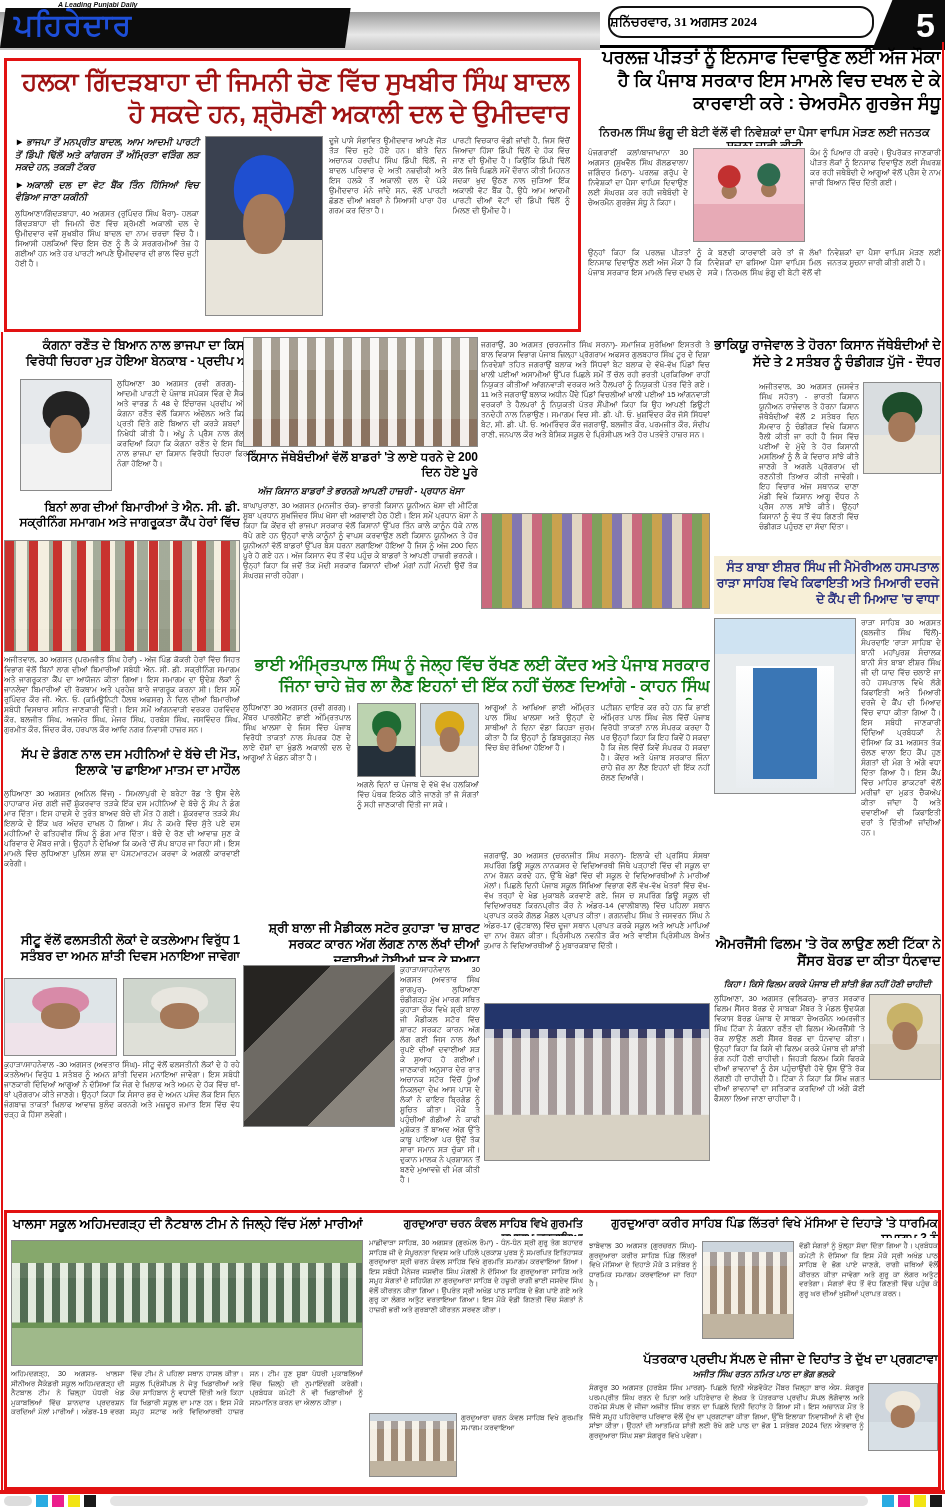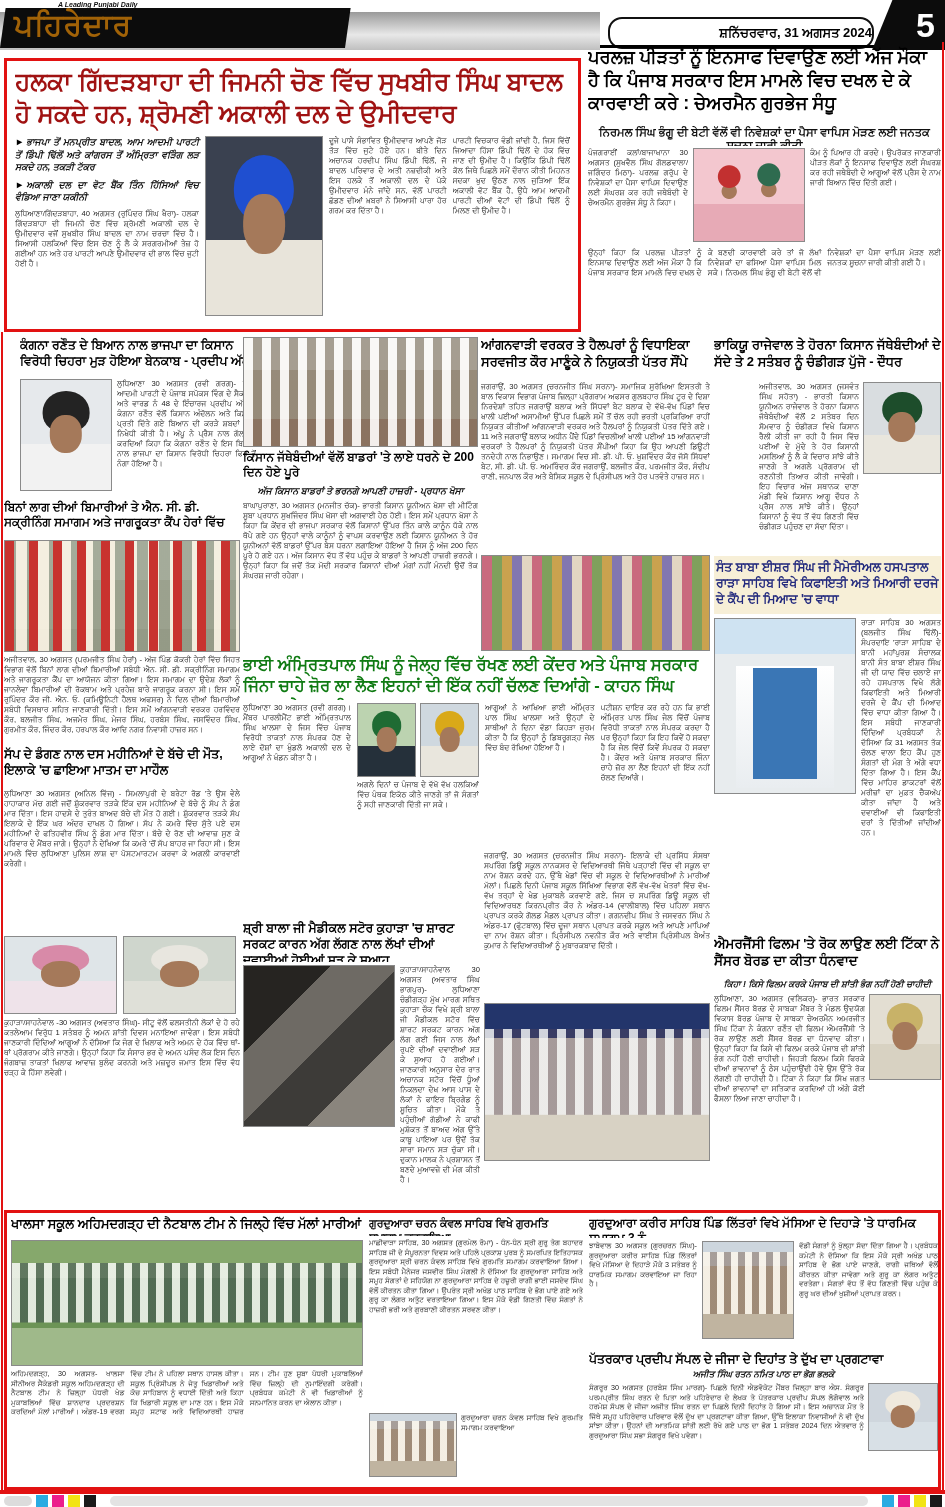--- a/index.html
+++ b/index.html
@@ -1,19 +1,19 @@
 <!DOCTYPE html>
 <html><head>
 <meta charset="utf-8">
 <style>
   html,body{margin:0;padding:0;background:#fff;}
   .page{position:relative;width:945px;height:1507px;background:#fff;
         font-family:"Liberation Sans", sans-serif;overflow:hidden;color:#111;}
   .abs{position:absolute;}
-  .hl{font-weight:bold;text-align:left;line-height:1.28;color:#000;overflow:hidden;}
+  .hl{font-weight:bold;text-align:right;line-height:1.28;color:#000;overflow:hidden;}
   .sub{font-weight:bold;font-style:italic;text-align:center;overflow:hidden;}
   .bt{font-size:7.6px;line-height:1.32;text-align:justify;color:#222;overflow:hidden;}
   .photo{border:1px solid #8a8a8a;box-sizing:border-box;overflow:hidden;}
   
   .portrait{position:relative;background:linear-gradient(180deg,var(--pbg,#cfd6dd) 0 58%,var(--shirt,#e9e7e0) 58%);}
   .portrait::before{content:"";position:absolute;left:50%;top:10%;width:52%;height:38%;
      transform:translateX(-50%);background:var(--turban,#27408b);border-radius:50% 50% 46% 46%;}
   .portrait::after{content:"";position:absolute;left:50%;top:32%;width:36%;height:34%;
      transform:translateX(-50%);background:#a5795a;border-radius:46%;}
   .ph-courtyard{background-image:
@@ -58,24 +58,24 @@
   .regsq{width:12px;height:12px;display:inline-block;}
 </style>
 </head>
 <body>
 
 <div class="page">
 
   <div class="abs" style="left:0;top:0;width:945px;height:54px;">
     <div class="abs" style="left:0;top:12px;width:600px;height:38px;background:linear-gradient(180deg,#9a9a9a,#e8e8e8 60%,#bfbfbf);"></div>
     <div class="abs" style="left:0;top:8px;width:345px;height:40px;background:#0c0c0c;transform:skewX(-8deg);transform-origin:left bottom;"></div>
-    <div class="abs" style="left:14px;top:8px;width:330px;font-size:30px;font-weight:bold;color:#a16207;letter-spacing:1px;">ਪਹਿਰੇਦਾਰ</div>
+    <div class="abs" style="left:14px;top:8px;width:330px;font-size:30px;font-weight:bold;color:#1d4ed8;letter-spacing:1px;">ਪਹਿਰੇਦਾਰ</div>
     <div class="abs" style="left:58px;top:1px;font-size:7px;font-weight:bold;font-style:italic;color:#111;">A Leading Punjabi Daily</div>
-    <div class="abs" style="left:608px;top:17px;width:262px;height:28px;border:2px solid #111;border-radius:14px;background:#fff;
-                display:flex;align-items:center;justify-content:flex-end;">
+    <div class="abs" style="left:608px;top:6px;width:262px;height:28px;border:2px solid #111;border-radius:14px;background:#fff;
+                display:flex;align-items:center;justify-content:flex-start;font-family:Liberation Serif, serif;">
       <span style="font-size:13px;font-weight:bold;color:#000;">ਸ਼ਨਿੱਚਰਵਾਰ, 31 ਅਗਸਤ 2024</span>
     </div>
     <div class="abs" style="left:600px;top:45px;width:345px;height:3px;background:#000;"></div>
     <div class="abs" style="left:872px;top:0;width:73px;height:50px;background:#0c0c0c;clip-path:polygon(28% 0,100% 0,100% 100%,0 100%);
                 display:flex;align-items:center;justify-content:flex-end;">
       <span style="font-size:34px;font-weight:bold;color:#fff;margin-right:10px;">5</span>
     </div>
   </div>
 
   <div class="abs" style="left:1px;top:332px;width:2px;height:1158px;background:#e21212;"></div>
@@ -119,37 +119,37 @@
     <div class="photo ph-room" style="width:236px;height:112px;margin-top:2px;"></div>
     <div class="bt" style="height:86px;margin-top:3px;">ਅਜੀਤਵਾਲ, 30 ਅਗਸਤ (ਪਰਮਜੀਤ ਸਿੰਘ ਹੇਰਾਂ) - ਅੱਜ ਪਿੰਡ ਕੋਕਰੀ ਹੇਰਾਂ ਵਿੱਚ ਸਿਹਤ ਵਿਭਾਗ ਵੱਲੋਂ ਬਿਨਾਂ ਲਾਗ ਦੀਆਂ ਬਿਮਾਰੀਆਂ ਸਬੰਧੀ ਐਨ. ਸੀ. ਡੀ. ਸਕ੍ਰੀਨਿੰਗ ਸਮਾਗਮ ਅਤੇ ਜਾਗਰੂਕਤਾ ਕੈਂਪ ਦਾ ਆਯੋਜਨ ਕੀਤਾ ਗਿਆ। ਇਸ ਸਮਾਗਮ ਦਾ ਉਦੇਸ਼ ਲੋਕਾਂ ਨੂੰ ਜਾਨਲੇਵਾ ਬਿਮਾਰੀਆਂ ਦੀ ਰੋਕਥਾਮ ਅਤੇ ਪ੍ਰਹੇਜ਼ ਬਾਰੇ ਜਾਗਰੂਕ ਕਰਨਾ ਸੀ। ਇਸ ਸਮੇਂ ਰੁਪਿੰਦਰ ਕੌਰ ਜੀ. ਐਨ. ਓ. (ਕਮਿਊਨਿਟੀ ਹੈਲਥ ਅਫਸਰ) ਨੇ ਦਿਲ ਦੀਆਂ ਬਿਮਾਰੀਆਂ ਸਬੰਧੀ ਵਿਸਥਾਰ ਸਹਿਤ ਜਾਣਕਾਰੀ ਦਿੱਤੀ। ਇਸ ਸਮੇਂ ਆਂਗਨਵਾੜੀ ਵਰਕਰ ਹਰਵਿੰਦਰ ਕੌਰ, ਬਲਜੀਤ ਸਿੰਘ, ਅਜਮੇਰ ਸਿੰਘ, ਮੇਜਰ ਸਿੰਘ, ਹਰਬੰਸ ਸਿੰਘ, ਜਸਵਿੰਦਰ ਸਿੰਘ, ਗੁਰਮੀਤ ਕੌਰ, ਜਿੰਦਰ ਕੌਰ, ਹਰਪਾਲ ਕੌਰ ਆਦਿ ਨਗਰ ਨਿਵਾਸੀ ਹਾਜ਼ਰ ਸਨ।</div>
   </div>
 
   <div class="abs" style="left:4px;top:746px;width:236px;height:184px;">
     <div class="hl" style="font-size:12.5px;height:40px;">ਸੱਪ ਦੇ ਡੰਗਣ ਨਾਲ ਦਸ ਮਹੀਨਿਆਂ ਦੇ ਬੱਚੇ ਦੀ ਮੌਤ, ਇਲਾਕੇ 'ਚ ਛਾਇਆ ਮਾਤਮ ਦਾ ਮਾਹੌਲ</div>
     <div class="bt" style="height:138px;margin-top:3px;">ਲੁਧਿਆਣਾ 30 ਅਗਸਤ (ਅਨਿਲ ਵਿੱਜ) - ਸਿਮਲਾਪੁਰੀ ਦੇ ਬਰੇਟਾ ਰੋਡ 'ਤੇ ਉਸ ਵੇਲੇ ਹਾਹਾਕਾਰ ਮੱਚ ਗਈ ਜਦੋਂ ਸ਼ੁੱਕਰਵਾਰ ਤੜਕੇ ਇੱਕ ਦਸ ਮਹੀਨਿਆਂ ਦੇ ਬੱਚੇ ਨੂੰ ਸੱਪ ਨੇ ਡੰਗ ਮਾਰ ਦਿੱਤਾ। ਇਸ ਹਾਦਸੇ ਦੇ ਤੁਰੰਤ ਬਾਅਦ ਬੱਚੇ ਦੀ ਮੌਤ ਹੋ ਗਈ। ਸ਼ੁੱਕਰਵਾਰ ਤੜਕੇ ਸੱਪ ਇਲਾਕੇ ਦੇ ਇੱਕ ਘਰ ਅੰਦਰ ਦਾਖਲ ਹੋ ਗਿਆ। ਸੱਪ ਨੇ ਕਮਰੇ ਵਿੱਚ ਸੁੱਤੇ ਪਏ ਦਸ ਮਹੀਨਿਆਂ ਦੇ ਫਤਿਹਵੀਰ ਸਿੰਘ ਨੂੰ ਡੰਗ ਮਾਰ ਦਿੱਤਾ। ਬੱਚੇ ਦੇ ਰੋਣ ਦੀ ਆਵਾਜ਼ ਸੁਣ ਕੇ ਪਰਿਵਾਰ ਦੇ ਮੈਂਬਰ ਜਾਗੇ। ਉਨ੍ਹਾਂ ਨੇ ਦੇਖਿਆ ਕਿ ਕਮਰੇ 'ਚੋਂ ਸੱਪ ਬਾਹਰ ਜਾ ਰਿਹਾ ਸੀ। ਇਸ ਮਾਮਲੇ ਵਿੱਚ ਲੁਧਿਆਣਾ ਪੁਲਿਸ ਲਾਸ਼ ਦਾ ਪੋਸਟਮਾਰਟਮ ਕਰਵਾ ਕੇ ਅਗਲੀ ਕਾਰਵਾਈ ਕਰੇਗੀ।</div>
   </div>
 
   <div class="abs" style="left:4px;top:932px;width:236px;height:272px;">
+    <div class="hl" style="font-size:12.5px;height:42px;">ਸੀਟੂ ਵੱਲੋਂ ਫਲਸਤੀਨੀ ਲੋਕਾਂ ਦੇ ਕਤਲੇਆਮ ਵਿਰੁੱਧ 1 ਸਤੰਬਰ ਦਾ ਅਮਨ ਸ਼ਾਂਤੀ ਦਿਵਸ ਮਨਾਇਆ ਜਾਵੇਗਾ</div>
     <div style="display:flex;gap:6px;margin-top:4px;">
       <div class="photo portrait" style="width:113px;height:78px;--turban:#d88aa8;--pbg:#dfe5e8;--shirt:#efe3ea;"></div>
       <div class="photo portrait" style="width:113px;height:78px;--turban:#e8e6df;--pbg:#cfd6cd;--shirt:#dfe0d8;"></div>
     </div>
     <div class="bt" style="height:140px;margin-top:4px;">ਕੁਹਾੜਾ/ਸਾਹਨੇਵਾਲ -30 ਅਗਸਤ (ਅਵਤਾਰ ਸਿੰਘ)- ਸੀਟੂ ਵੱਲੋਂ ਫਲਸਤੀਨੀ ਲੋਕਾਂ ਦੇ ਹੋ ਰਹੇ ਕਤਲੇਆਮ ਵਿਰੁੱਧ 1 ਸਤੰਬਰ ਨੂੰ ਅਮਨ ਸ਼ਾਂਤੀ ਦਿਵਸ ਮਨਾਇਆ ਜਾਵੇਗਾ। ਇਸ ਸਬੰਧੀ ਜਾਣਕਾਰੀ ਦਿੰਦਿਆਂ ਆਗੂਆਂ ਨੇ ਦੱਸਿਆ ਕਿ ਜੰਗ ਦੇ ਖਿਲਾਫ ਅਤੇ ਅਮਨ ਦੇ ਹੱਕ ਵਿੱਚ ਥਾਂ-ਥਾਂ ਪ੍ਰੋਗਰਾਮ ਕੀਤੇ ਜਾਣਗੇ। ਉਨ੍ਹਾਂ ਕਿਹਾ ਕਿ ਸੰਸਾਰ ਭਰ ਦੇ ਅਮਨ ਪਸੰਦ ਲੋਕ ਇਸ ਦਿਨ ਜੰਗਬਾਜ਼ ਤਾਕਤਾਂ ਖਿਲਾਫ ਆਵਾਜ਼ ਬੁਲੰਦ ਕਰਨਗੇ ਅਤੇ ਮਜ਼ਦੂਰ ਜਮਾਤ ਇਸ ਵਿੱਚ ਵੱਧ ਚੜ੍ਹ ਕੇ ਹਿੱਸਾ ਲਵੇਗੀ।</div>
   </div>
 
   <div class="photo ph-courtyard abs" style="left:243px;top:337px;width:235px;height:110px;"></div>
 
   <div class="abs" style="left:243px;top:450px;width:235px;height:202px;">
     <div class="hl" style="font-size:12px;height:36px;">ਕਿਸਾਨ ਜੱਥੇਬੰਦੀਆਂ ਵੱਲੋਂ ਬਾਡਰਾਂ 'ਤੇ ਲਾਏ ਧਰਨੇ ਦੇ 200 ਦਿਨ ਹੋਏ ਪੂਰੇ</div>
     <div class="sub" style="font-size:9.3px;height:13px;">ਅੱਜ ਕਿਸਾਨ ਬਾਡਰਾਂ ਤੇ ਭਰਨਗੇ ਆਪਣੀ ਹਾਜ਼ਰੀ - ਪ੍ਰਧਾਨ ਖੋਸਾ</div>
     <div class="bt" style="height:146px;margin-top:2px;">ਬਾਘਾਪੁਰਾਣਾ, 30 ਅਗਸਤ (ਮਨਜੀਤ ਚੱਕ)- ਭਾਰਤੀ ਕਿਸਾਨ ਯੂਨੀਅਨ ਖੋਸਾ ਦੀ ਮੀਟਿੰਗ ਸੂਬਾ ਪ੍ਰਧਾਨ ਸੁਖਜਿੰਦਰ ਸਿੰਘ ਖੋਸਾ ਦੀ ਅਗਵਾਈ ਹੇਠ ਹੋਈ। ਇਸ ਸਮੇਂ ਪ੍ਰਧਾਨ ਖੋਸਾ ਨੇ ਕਿਹਾ ਕਿ ਕੇਂਦਰ ਦੀ ਭਾਜਪਾ ਸਰਕਾਰ ਵੱਲੋਂ ਕਿਸਾਨਾਂ ਉੱਪਰ ਤਿੰਨ ਕਾਲੇ ਕਾਨੂੰਨ ਧੱਕੇ ਨਾਲ ਥੋਪੇ ਗਏ ਹਨ ਉਨ੍ਹਾਂ ਵਾਲੇ ਕਾਨੂੰਨਾਂ ਨੂੰ ਵਾਪਸ ਕਰਵਾਉਣ ਲਈ ਕਿਸਾਨ ਯੂਨੀਅਨ ਤੇ ਹੋਰ ਯੂਨੀਅਨਾਂ ਵੱਲੋਂ ਬਾਡਰਾਂ ਉੱਪਰ ਬੇਸ ਧਰਨਾ ਲਗਾਇਆ ਹੋਇਆ ਹੈ ਜਿਸ ਨੂੰ ਅੱਜ 200 ਦਿਨ ਪੂਰੇ ਹੋ ਗਏ ਹਨ। ਅੱਜ ਕਿਸਾਨ ਵੱਧ ਤੋਂ ਵੱਧ ਪਹੁੰਚ ਕੇ ਬਾਡਰਾਂ ਤੇ ਆਪਣੀ ਹਾਜ਼ਰੀ ਭਰਨਗੇ। ਉਨ੍ਹਾਂ ਕਿਹਾ ਕਿ ਜਦੋਂ ਤੱਕ ਮੋਦੀ ਸਰਕਾਰ ਕਿਸਾਨਾਂ ਦੀਆਂ ਮੰਗਾਂ ਨਹੀਂ ਮੰਨਦੀ ਉਦੋਂ ਤੱਕ ਸੰਘਰਸ਼ ਜਾਰੀ ਰਹੇਗਾ।</div>
   </div>
 
   <div class="abs" style="left:481px;top:337px;width:229px;height:318px;">
-    <div class="hl" style="font-size:13px;height:42px;">ਆਂਗਨਵਾੜੀ ਵਰਕਰ ਤੇ ਹੈਲਪਰਾਂ ਨੂੰ ਵਿਧਾਇਕਾ ਸਰਵਜੀਤ ਕੌਰ ਮਾਣੂੰਕੇ ਨੇ ਨਿਯੁਕਤੀ ਪੱਤਰ ਸੌਂਪੇ</div>
     <div class="bt" style="height:170px;margin-top:3px;">ਜਗਰਾਉਂ, 30 ਅਗਸਤ (ਚਰਨਜੀਤ ਸਿੰਘ ਸਰਨਾ)- ਸਮਾਜਿਕ ਸੁਰੱਖਿਆ ਇਸਤਰੀ ਤੇ ਬਾਲ ਵਿਕਾਸ ਵਿਭਾਗ ਪੰਜਾਬ ਜ਼ਿਲ੍ਹਾ ਪ੍ਰੋਗਰਾਮ ਅਫਸਰ ਗੁਲਬਹਾਰ ਸਿੰਘ ਟੂਰ ਦੇ ਦਿਸ਼ਾ ਨਿਰਦੇਸ਼ਾਂ ਤਹਿਤ ਜਗਰਾਉਂ ਬਲਾਕ ਅਤੇ ਸਿੱਧਵਾਂ ਬੇਟ ਬਲਾਕ ਦੇ ਵੱਖੋ-ਵੱਖ ਪਿੰਡਾਂ ਵਿਚ ਖਾਲੀ ਪਈਆਂ ਅਸਾਮੀਆਂ ਉੱਪਰ ਪਿਛਲੇ ਸਮੇਂ ਤੋਂ ਚੱਲ ਰਹੀ ਭਰਤੀ ਪ੍ਰਕਿਰਿਆ ਰਾਹੀਂ ਨਿਯੁਕਤ ਕੀਤੀਆਂ ਆਂਗਨਵਾੜੀ ਵਰਕਰ ਅਤੇ ਹੈਲਪਰਾਂ ਨੂੰ ਨਿਯੁਕਤੀ ਪੱਤਰ ਦਿੱਤੇ ਗਏ। 11 ਅਤੇ ਜਗਰਾਉਂ ਬਲਾਕ ਅਧੀਨ ਪੈਂਦੇ ਪਿੰਡਾਂ ਵਿਚਲੀਆਂ ਖਾਲੀ ਪਈਆਂ 15 ਆਂਗਨਵਾੜੀ ਵਰਕਰਾਂ ਤੇ ਹੈਲਪਰਾਂ ਨੂੰ ਨਿਯੁਕਤੀ ਪੱਤਰ ਸੌਂਪੀਆਂ ਕਿਹਾ ਕਿ ਉਹ ਆਪਣੀ ਡਿਊਟੀ ਤਨਦੇਹੀ ਨਾਲ ਨਿਭਾਉਣ। ਸਮਾਗਮ ਵਿਚ ਸੀ. ਡੀ. ਪੀ. ਓ. ਖੁਸ਼ਵਿੰਦਰ ਕੌਰ ਜੱਸੋ ਸਿੱਧਵਾਂ ਬੇਟ, ਸੀ. ਡੀ. ਪੀ. ਓ. ਅਮਰਿੰਦਰ ਕੌਰ ਜਗਰਾਉਂ, ਬਲਜੀਤ ਕੌਰ, ਪਰਮਜੀਤ ਕੌਰ, ਸੰਦੀਪ ਰਾਣੀ, ਜਨਪਾਲ ਕੌਰ ਅਤੇ ਬੇਸਿਕ ਸਕੂਲ ਦੇ ਪ੍ਰਿੰਸੀਪਲ ਅਤੇ ਹੋਰ ਪਤਵੰਤੇ ਹਾਜ਼ਰ ਸਨ।</div>
     <div class="photo ph-women" style="width:229px;height:96px;margin-top:3px;"></div>
   </div>
 
   <div class="abs" style="left:714px;top:337px;width:227px;height:216px;">
     <div class="hl" style="font-size:13px;height:42px;">ਭਾਕਿਯੂ ਰਾਜੇਵਾਲ ਤੇ ਹੋਰਨਾ ਕਿਸਾਨ ਜੱਥੇਬੰਦੀਆਂ ਦੇ ਸੱਦੇ ਤੇ 2 ਸਤੰਬਰ ਨੂੰ ਚੰਡੀਗੜ ਪੁੱਜੋ - ਦੌਧਰ</div>
     <div style="margin-top:3px;height:168px;overflow:hidden;margin-left:45px;">
       <div class="photo portrait" style="float:right;width:78px;height:92px;margin:0 0 3px 4px;--turban:#1d4d2b;--pbg:#d9dde0;--shirt:#e9e6dd;"></div>
       <div class="bt" style="height:168px;">ਅਜੀਤਵਾਲ, 30 ਅਗਸਤ (ਜਸਵੰਤ ਸਿੰਘ ਸਹੋਤਾ) - ਭਾਰਤੀ ਕਿਸਾਨ ਯੂਨੀਅਨ ਰਾਜੇਵਾਲ ਤੇ ਹੋਰਨਾ ਕਿਸਾਨ ਜੱਥੇਬੰਦੀਆਂ ਵੱਲੋਂ 2 ਸਤੰਬਰ ਦਿਨ ਸੋਮਵਾਰ ਨੂੰ ਚੰਡੀਗੜ ਵਿਖੇ ਕਿਸਾਨ ਰੈਲੀ ਕੀਤੀ ਜਾ ਰਹੀ ਹੈ ਜਿਸ ਵਿੱਚ ਪਈਆਂ ਦੇ ਮੁੱਦੇ ਤੇ ਹੋਰ ਕਿਸਾਨੀ ਮਸਲਿਆਂ ਨੂੰ ਲੈ ਕੇ ਵਿਚਾਰ ਸਾਂਝੇ ਕੀਤੇ ਜਾਣਗੇ ਤੇ ਅਗਲੇ ਪ੍ਰੋਗਰਾਮ ਦੀ ਰਣਨੀਤੀ ਤਿਆਰ ਕੀਤੀ ਜਾਵੇਗੀ। ਇਹ ਵਿਚਾਰ ਅੱਜ ਸਥਾਨਕ ਦਾਣਾ ਮੰਡੀ ਵਿਖੇ ਕਿਸਾਨ ਆਗੂ ਦੌਧਰ ਨੇ ਪ੍ਰੈਸ ਨਾਲ ਸਾਂਝੇ ਕੀਤੇ। ਉਨ੍ਹਾਂ ਕਿਸਾਨਾਂ ਨੂੰ ਵੱਧ ਤੋਂ ਵੱਧ ਗਿਣਤੀ ਵਿੱਚ ਚੰਡੀਗੜ ਪਹੁੰਚਣ ਦਾ ਸੱਦਾ ਦਿੱਤਾ।</div>
     </div>

